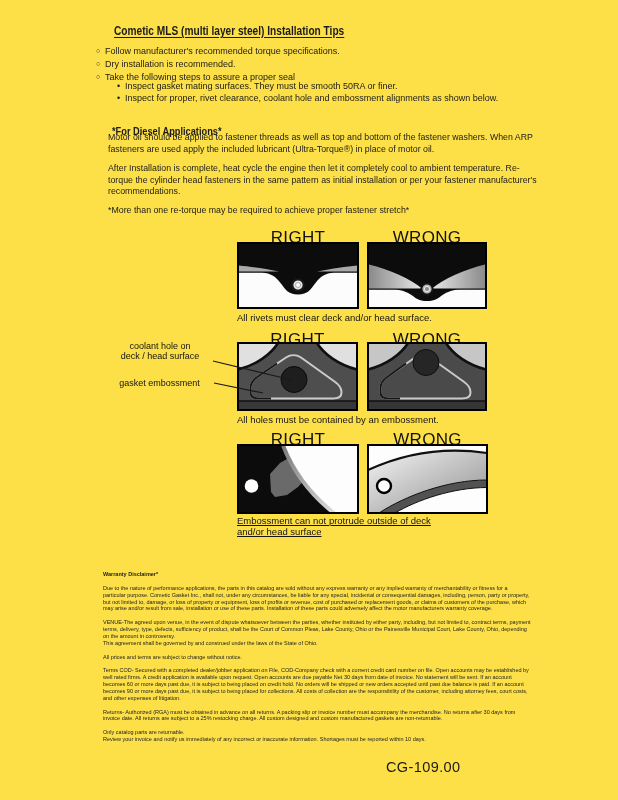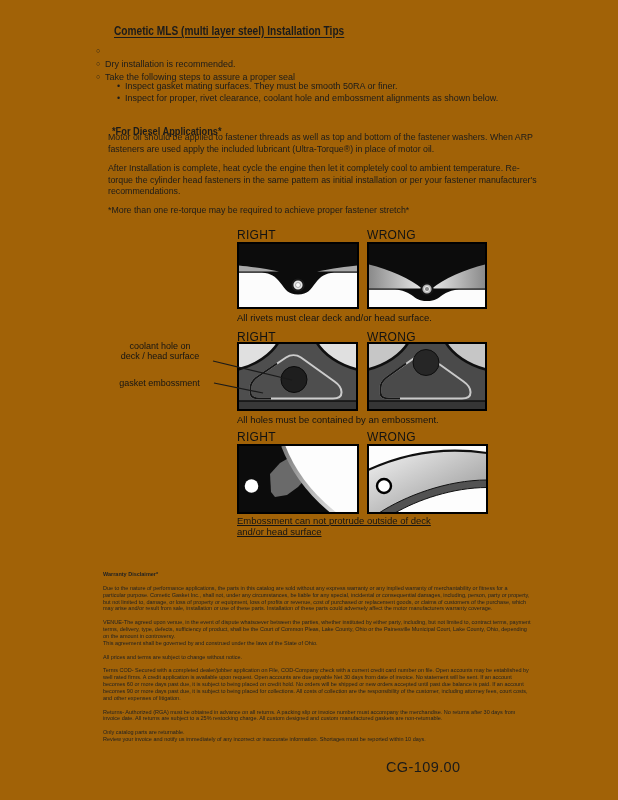--- a/index.html
+++ b/index.html
@@ -1,34 +1,34 @@
 <!DOCTYPE html>
 <html><head>
 <meta charset="utf-8">
 <style>
   html,body{margin:0;padding:0;background:#e8e8e8;}
   .page{
-    position:relative;width:618px;height:800px;background:#a16207;
+    position:relative;width:618px;height:800px;background:#fde047;
     font-family:"Liberation Sans",sans-serif;color:#1b1b1b;overflow:hidden;
     margin:0 auto;
   }
   .abs{position:absolute;}
   .title{left:114px;top:23px;font-size:13px;font-weight:bold;white-space:nowrap;}
   .condensed{display:inline-block;transform:scaleX(0.78);transform-origin:0 50%;text-decoration:underline;text-underline-offset:2px;}
   .cond85{display:inline-block;transform:scaleX(0.84);transform-origin:0 50%;}
   .bullets{left:96px;top:45px;width:445px;font-size:9px;}
   .bullet-row{display:flex;line-height:12.9px;}
   .bullet-marker{width:9px;font-size:7px;line-height:12.9px;flex:none;}
   .subbullets{left:117px;top:81px;width:420px;font-size:9px;}
   .sub-row{display:flex;line-height:11.9px;}
   .sub-marker{width:8px;font-size:9px;line-height:11.9px;flex:none;}
   .h2{left:112px;top:125px;font-size:11px;font-weight:bold;white-space:nowrap;}
   .para{left:108px;top:0;width:432px;font-size:8.8px;line-height:11.6px;}
   .p1{top:132px;} .p2{top:163px;} .p3{top:205px;width:440px;}
-  .dlabel{font-size:12px;letter-spacing:0.3px;text-align:left;color:#121212;}
+  .dlabel{font-size:17px;letter-spacing:0.3px;text-align:center;color:#121212;}
   .caption{font-size:9.5px;color:#141414;}
   .sidelabel{font-size:9px;line-height:10px;text-align:center;color:#141414;}
   .panel{position:absolute;display:block;}
   .disc{left:103px;top:571px;width:428px;font-size:5.5px;line-height:6.9px;color:#222;}
   .disc .hd{font-weight:bold;}
   .disc .para-s{margin-top:6.8px;}
   .disc .para-s0{margin-top:0;}
   .footer-code{left:386px;top:759px;font-size:14.5px;letter-spacing:0.4px;color:#1a1a1a;}
 </style>
 </head>
@@ -36,20 +36,21 @@
 
 <div class="page">
 
   <div class="abs title">
     <span class="condensed">Cometic MLS (multi layer steel) Installation Tips</span>
   </div>
 
   <div class="abs bullets">
     <div class="bullet-row">
       <span class="bullet-marker">○</span>
+      <span>Follow manufacturer's recommended torque specifications.</span>
     </div>
     <div class="bullet-row">
       <span class="bullet-marker">○</span>
       <span>Dry installation is recommended.</span>
     </div>
     <div class="bullet-row">
       <span class="bullet-marker">○</span>
       <span>Take the following steps to assure a proper seal</span>
     </div>
   </div>

